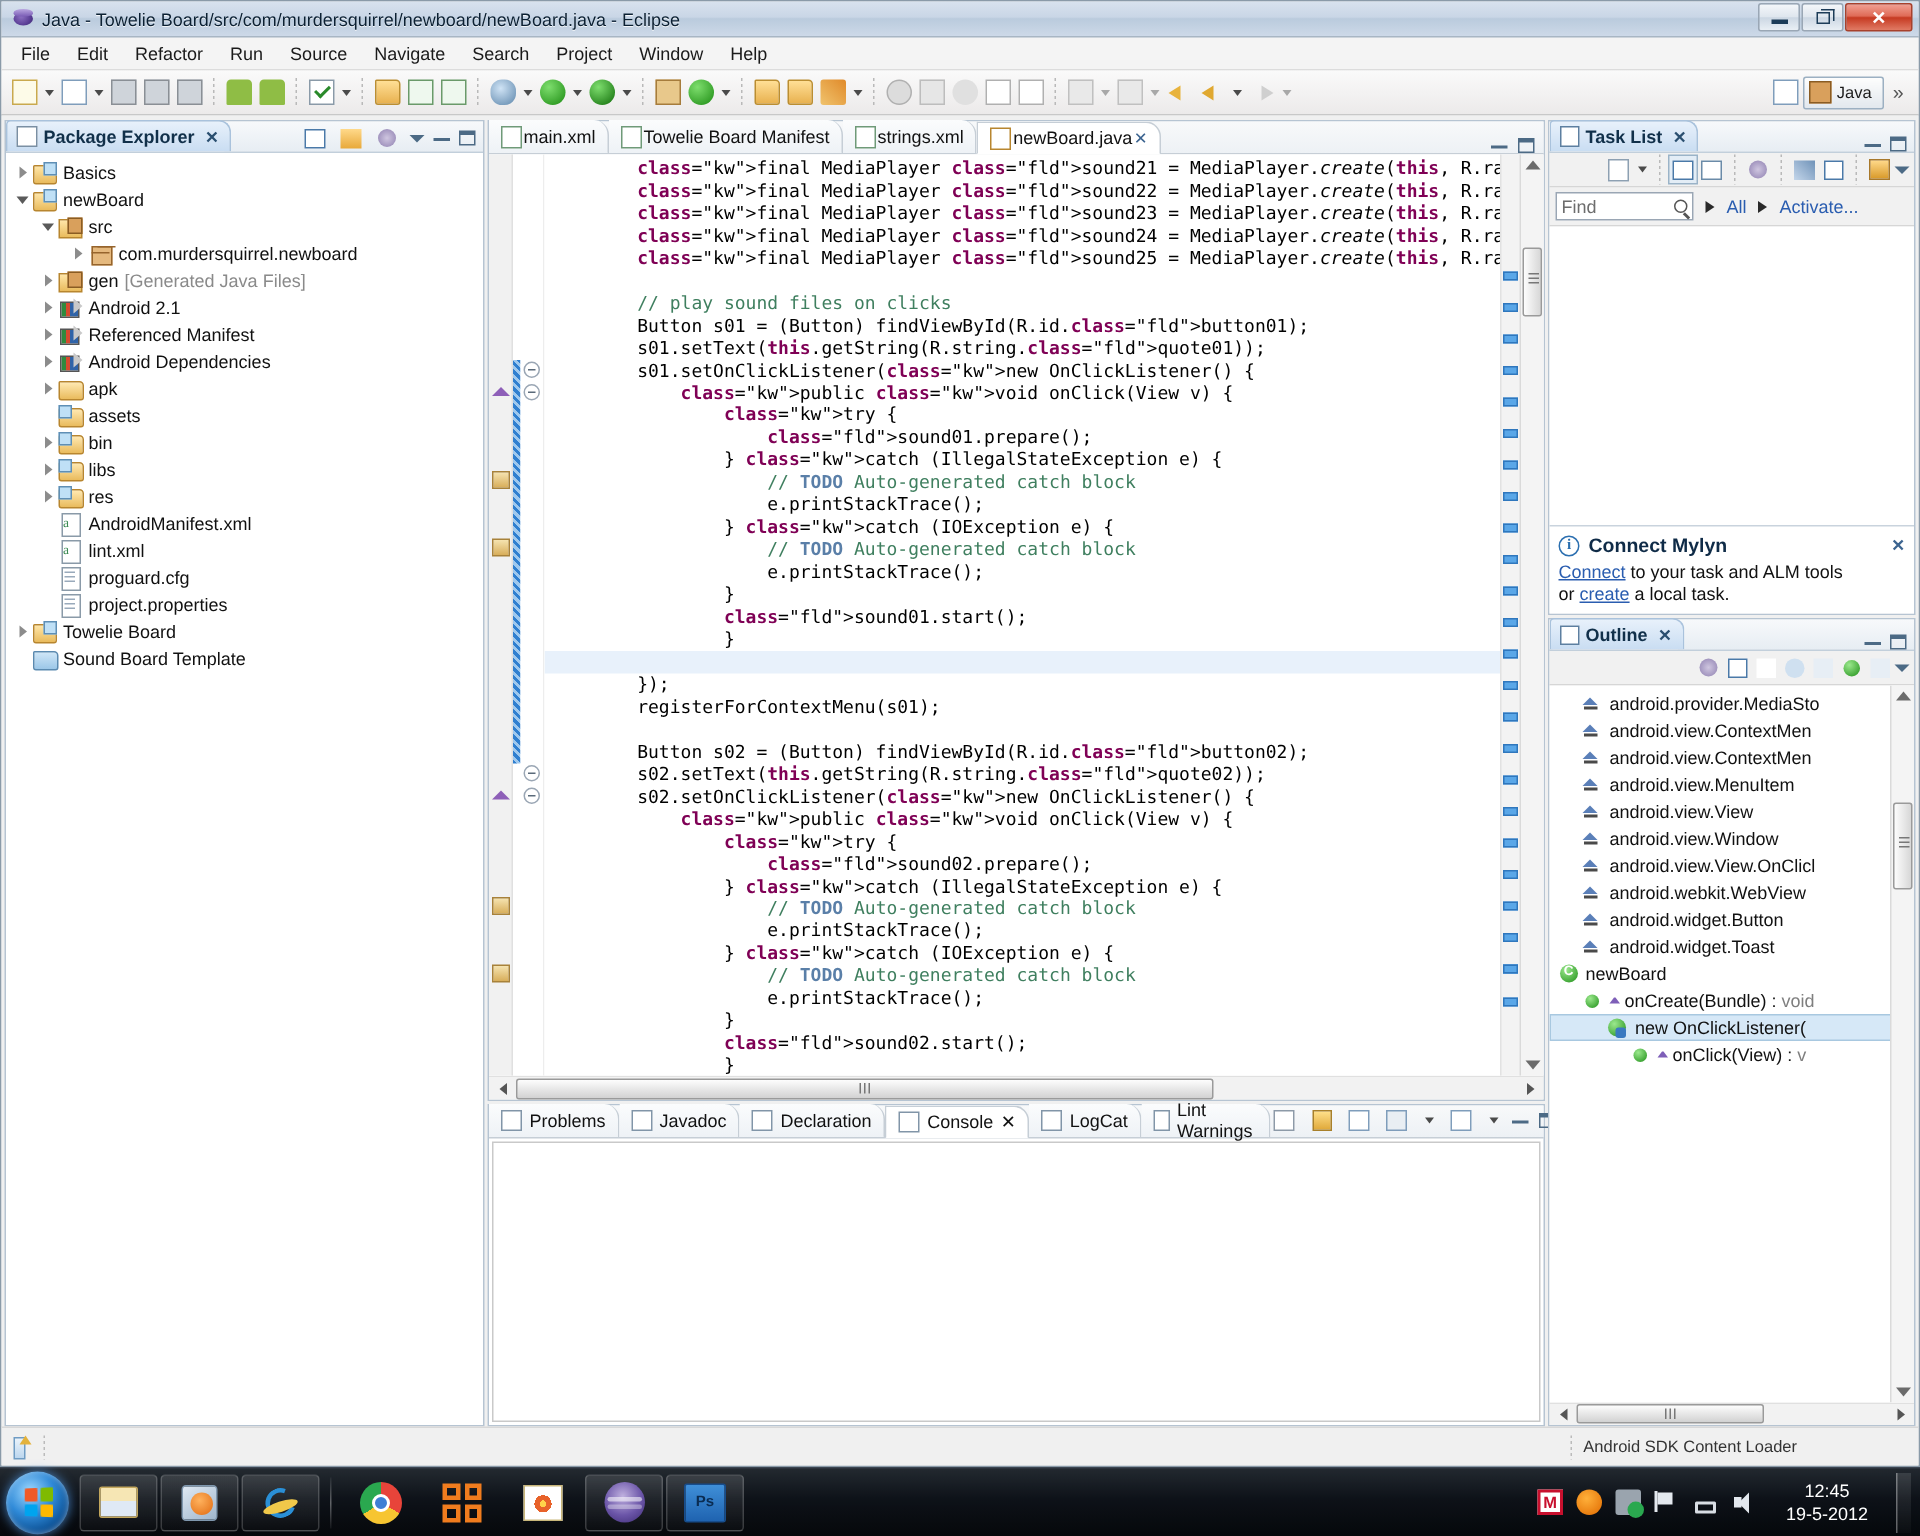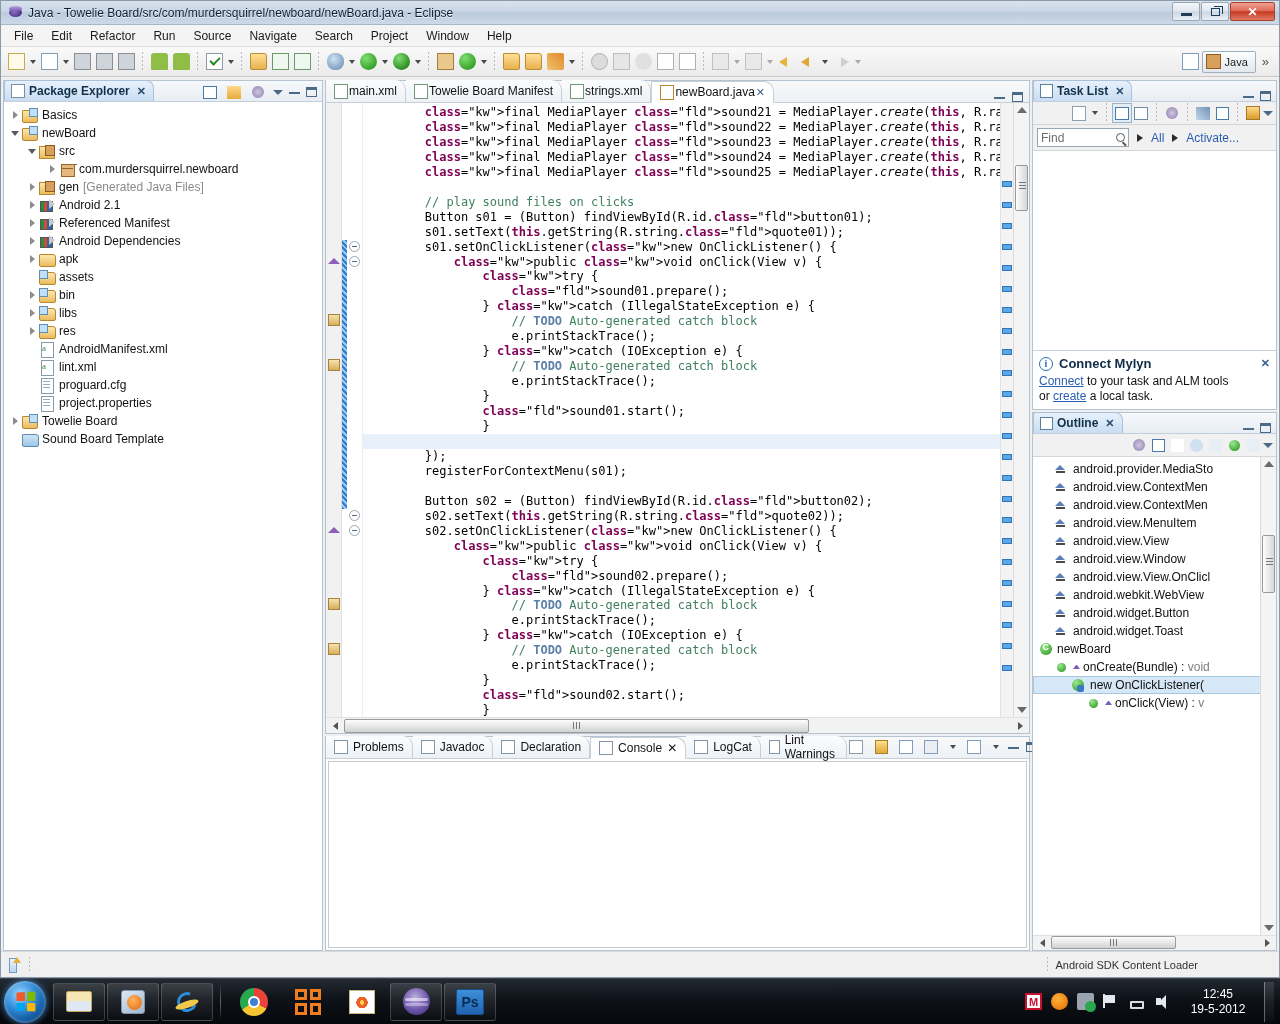--- a/index.html
+++ b/index.html
@@ -1028,21 +1028,21 @@
         <span style="display:block;width:26px;height:24px;background:#fff;border:1px solid #c8b67a;position:relative;overflow:hidden;">
           <span style="position:absolute;left:3px;top:3px;width:18px;height:17px;background:radial-gradient(circle at 50% 50%,#ffd24a 0 18%,#e8622a 18% 46%,#fff 46% 100%);"></span>
         </span>
       </div>
       <div class="tb-app">
         <span style="display:block;width:27px;height:27px;border-radius:50%;background:radial-gradient(circle at 45% 35%,#bfb0df 0%,#6b55a8 55%,#3b2a72 100%);position:relative;">
           <span style="position:absolute;left:2px;top:10px;width:23px;height:3px;background:rgba(255,255,255,.55);border-radius:2px;box-shadow:0 5px 0 rgba(255,255,255,.35);"></span>
         </span>
       </div>
       <div class="tb-app">
-        <span style="display:flex;align-items:center;justify-content:center;width:28px;height:26px;background:linear-gradient(to bottom,#3f8fd8,#1f63b0);border:1px solid #174d8c;border-radius:2px;color:#0a2c52;font-weight:bold;font-size:14px;font-family:'Liberation Sans',sans-serif;">Ps</span>
+        <span style="display:flex;align-items:center;justify-content:center;width:28px;height:26px;background:linear-gradient(to bottom,#3f8fd8,#1f63b0);border:1px solid #174d8c;border-radius:2px;color:#0a2c52;font-weight:bold;font-size:10px;font-family:'Liberation Sans',sans-serif;">Ps</span>
       </div>
     </div>
     <div class="tray">
       <span class="tray-ic" style="background:#fff;border:2px solid #c8102e;display:flex;align-items:center;justify-content:center;color:#c8102e;font-size:11px;font-weight:bold;">M</span>
       <span class="tray-ic" style="border-radius:50%;background:radial-gradient(circle at 40% 35%,#ffb03a,#e06a00);"></span>
       <span class="tray-ic" style="background:#9aa4ae;border-radius:2px;position:relative;">
         <span style="position:absolute;right:-2px;bottom:-2px;width:11px;height:11px;border-radius:50%;background:#2aa84f;"></span>
       </span>
       <span class="tray-ic" style="position:relative;">
         <span style="position:absolute;left:0;top:1px;width:2px;height:14px;background:#e3e8ee;"></span>

